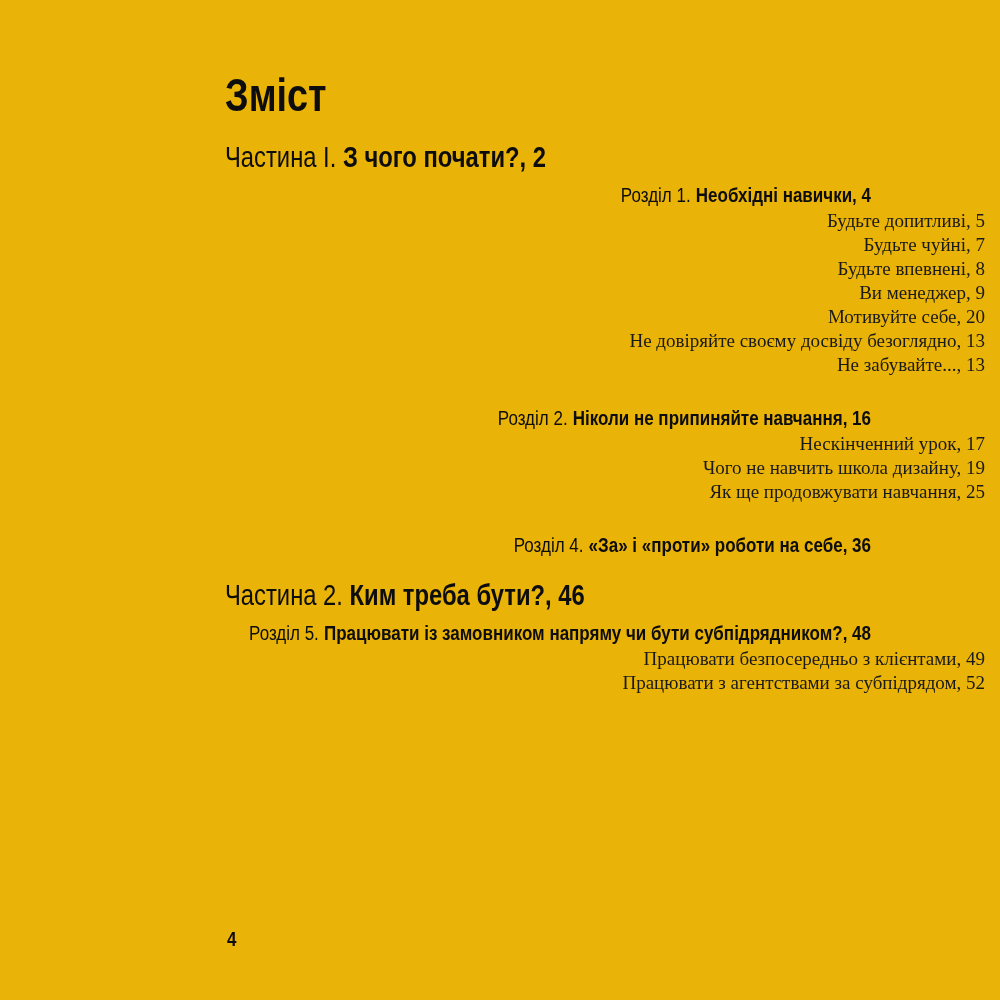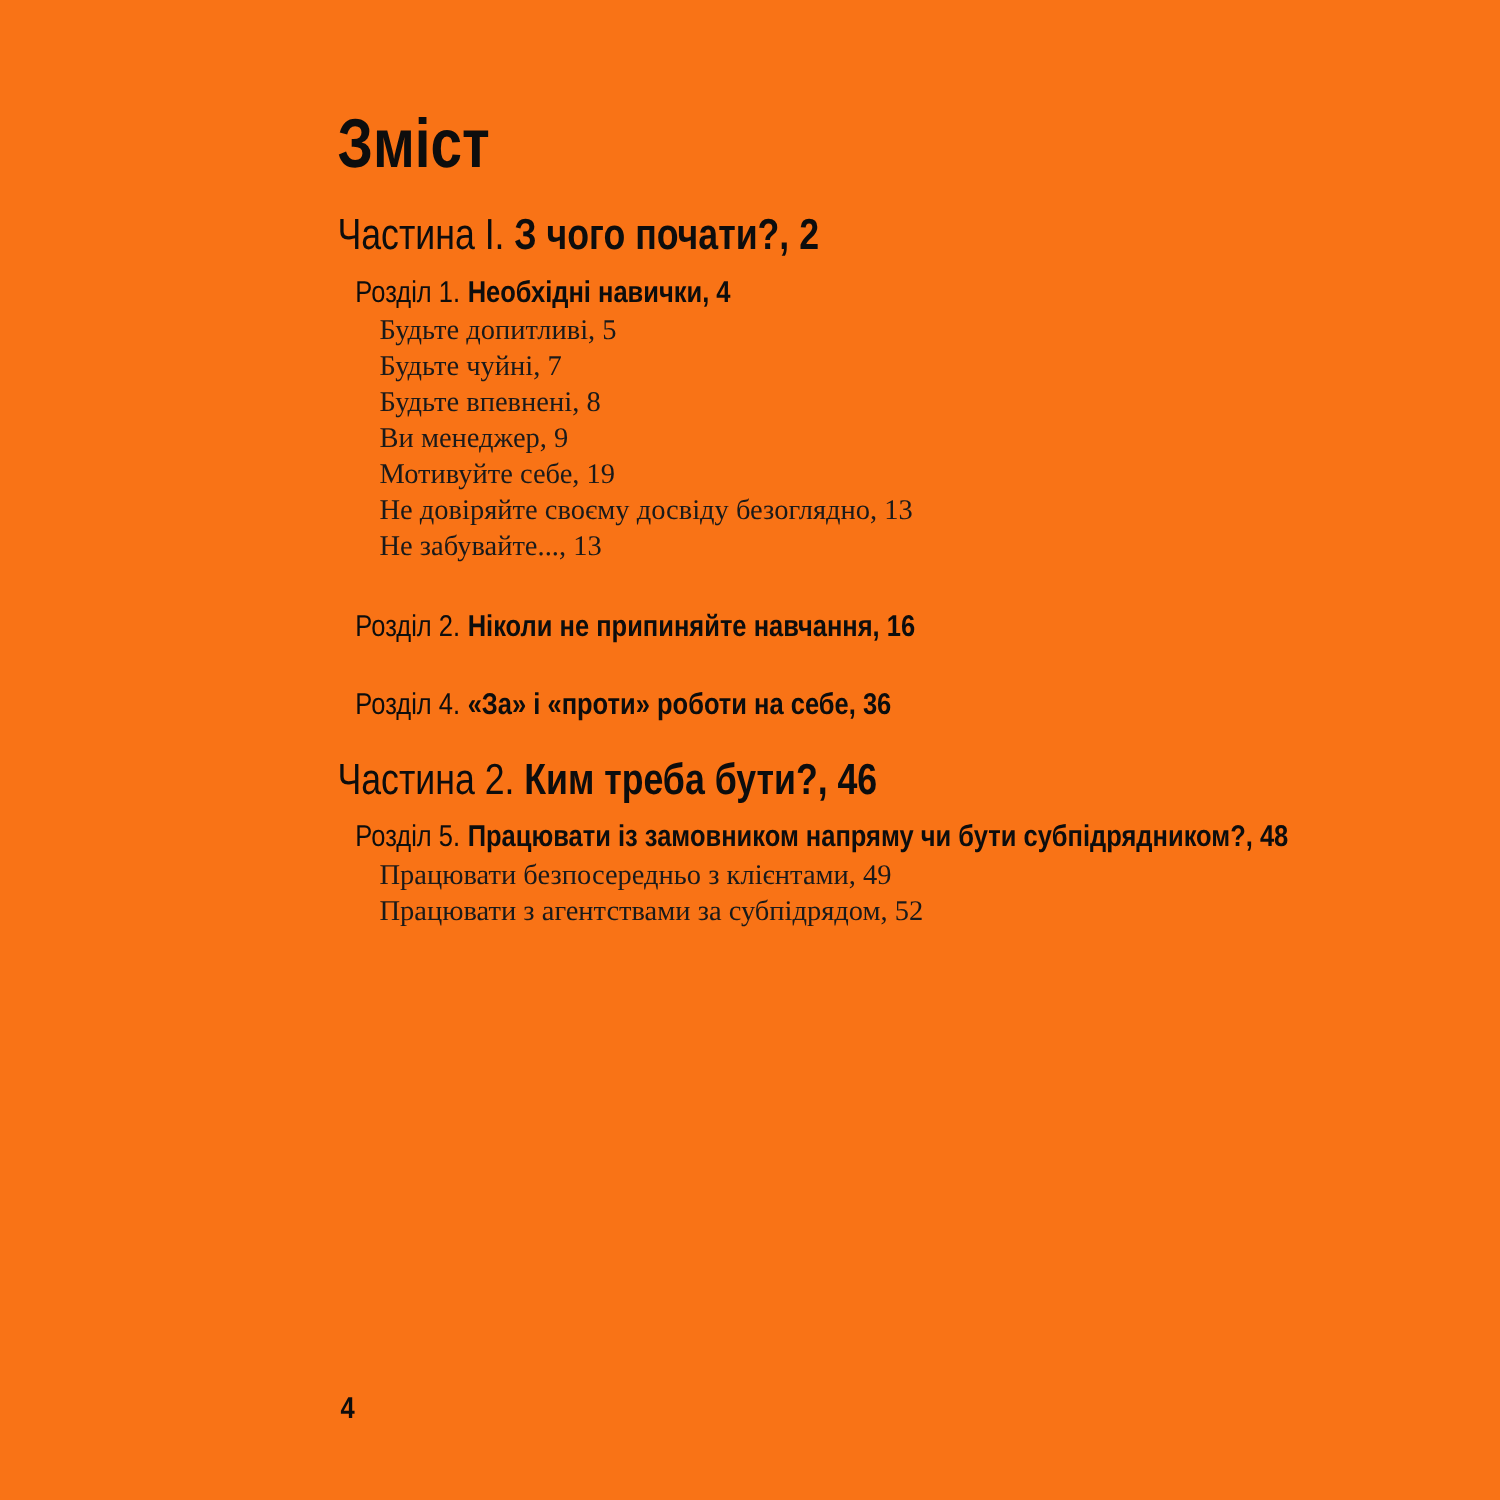--- a/index.html
+++ b/index.html
@@ -1,21 +1,21 @@
 <!DOCTYPE html>
 <html lang="uk"><head>
 <meta charset="utf-8">
 <style>
   * { margin: 0; padding: 0; box-sizing: border-box; }
   html, body { background: #ffffff; }
   .page {
     position: relative;
     width: 1000px;
     height: 1000px;
-    background: #f97316;
+    background: #eab308;
     color: #111111;
     overflow: hidden;
     font-family: "Liberation Sans", sans-serif;
   }
   .content {
     position: absolute;
     left: 225px;
     top: 72px;
     width: 760px;
   }
@@ -41,21 +41,21 @@
     white-space: nowrap;
   }
   .part { margin-top: 22px; }
   .part-heading {
     font-size: 29px;
     line-height: 34px;
     font-weight: 400;
     color: #0d0d0d;
   }
   .part-heading .part-title { font-weight: 700; margin-left: 8px; }
-  .chapter { margin-top: 30px; }
+  .chapter { margin-top: 30px; text-align: right; }
   .part-heading + .chapter { margin-top: 10px; }
   .chapter-heading {
     padding-left: 14px;
     font-size: 20px;
     line-height: 22px;
     font-weight: 400;
     color: #0d0d0d;
   }
   .chapter-heading .chapter-title { font-weight: 700; margin-left: 6px; }
   ul.sections {
@@ -95,30 +95,35 @@
 
       <div class="chapter">
         <div class="chapter-heading cond2">
           <span class="chapter-label">Розділ 1.</span><span class="chapter-title">Необхідні навички, 4</span>
         </div>
         <ul class="sections">
           <li>Будьте допитливі, 5</li>
           <li>Будьте чуйні, 7</li>
           <li>Будьте впевнені, 8</li>
           <li>Ви менеджер, 9</li>
-          <li>Мотивуйте себе, 19</li>
+          <li>Мотивуйте себе, 20</li>
           <li>Не довіряйте своєму досвіду безоглядно, 13</li>
           <li>Не забувайте..., 13</li>
         </ul>
       </div>
 
       <div class="chapter">
         <div class="chapter-heading cond2">
           <span class="chapter-label">Розділ 2.</span><span class="chapter-title">Ніколи не припиняйте навчання, 16</span>
         </div>
+        <ul class="sections">
+          <li>Нескінченний урок, 17</li>
+          <li>Чого не навчить школа дизайну, 19</li>
+          <li>Як ще продовжувати навчання, 25</li>
+        </ul>
       </div>
 
 
       <div class="chapter">
         <div class="chapter-heading cond2">
           <span class="chapter-label">Розділ 4.</span><span class="chapter-title">«За» і «проти» роботи на себе, 36</span>
         </div>
       </div>
     </div>
 

